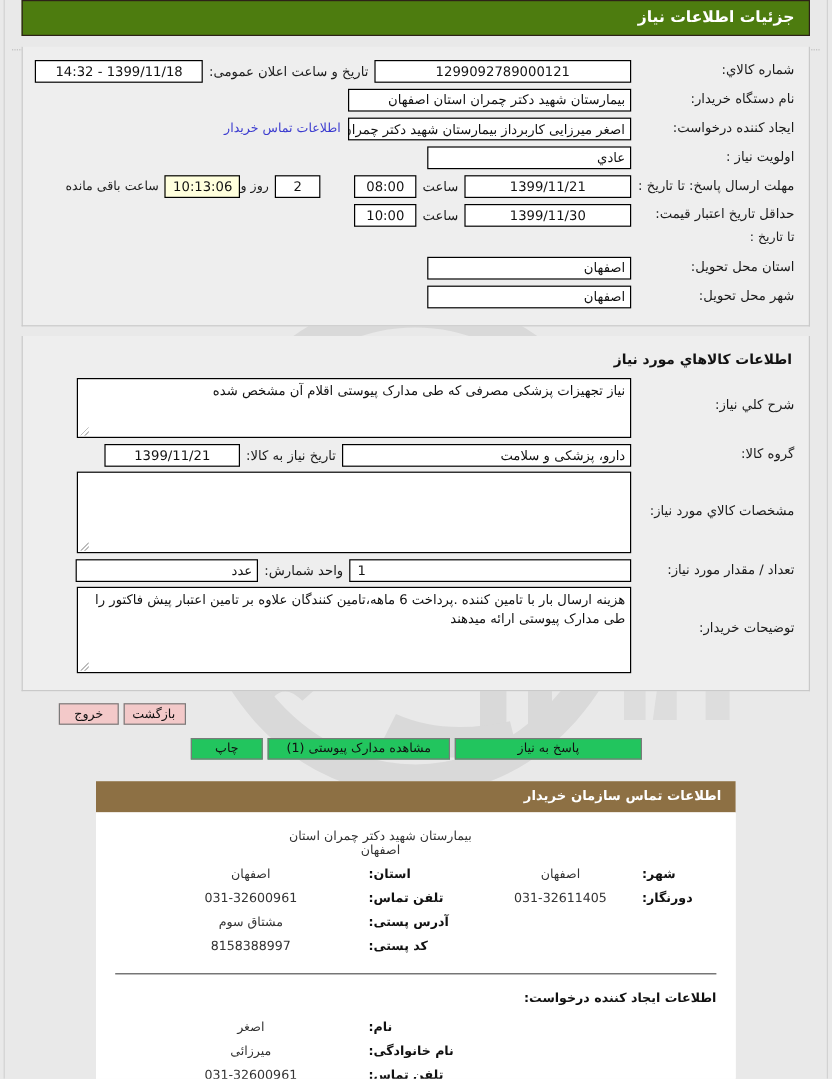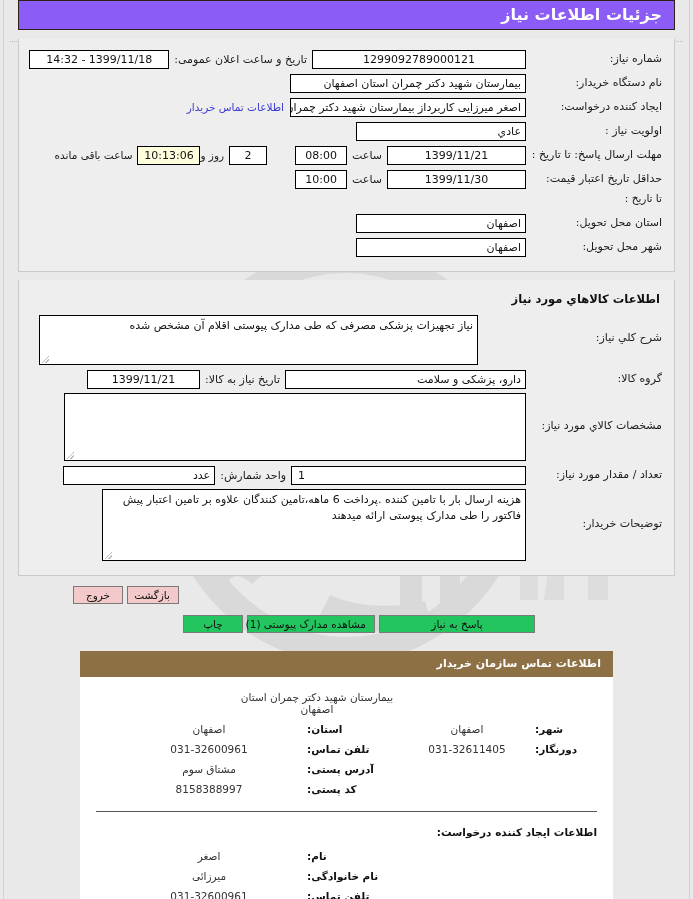--- a/index.html
+++ b/index.html
@@ -44,27 +44,27 @@
   }
 
   
   .panel {
     position: relative;
     z-index: 2;
     margin: 0 10px;
     background: transparent;
   }
   .bar {
-    background: #8b5cf6;
+    background: #4d7c0f;
     border: 1px solid #2d2218;
     height: 30px;
     line-height: 28px;
     color: #ffffff;
     font-weight: bold;
-    font-size: 16px;
+    font-size: 13px;
     padding: 0 12px;
     text-align: right;
     letter-spacing: .2px;
   }
   .card {
     border: 1px solid #c9c9c9;
     border-top: none;
     background: #eeeeee;
     padding: 10px 8px 10px 8px;
     margin-top: 9px;
@@ -158,21 +158,21 @@
     content: "";
     position: absolute;
     left: 2px; bottom: 1px;
     width: 7px; height: 7px;
     background:
       linear-gradient(135deg, transparent 45%, #bdbdbd 45%, #bdbdbd 55%, transparent 55%),
       linear-gradient(135deg, transparent 70%, #bdbdbd 70%, #bdbdbd 80%, transparent 80%);
   }
   .ta.h1 { width: 462px; height: 50px; margin-left: 12px; }
   .ta.h2 { width: 462px; height: 68px; }
-  .ta.h3 { width: 424px; height: 72px; }
+  .ta.h3 { width: 462px; height: 72px; }
 
   .sec-title {
     font-weight: bold;
     font-size: 11.5px;
     text-align: right;
     margin: 2px 6px 9px 0;
     color: #111;
   }
 
   
@@ -191,21 +191,21 @@
     font-size: 10.5px;
     padding: 0 8px;
     text-align: center;
     cursor: pointer;
     white-space: nowrap;
     color: #111;
   }
   .btn.green { background: #22c55e; margin-top: 29px; }
   .btn.red   { background: #f3c9c9; }
   .btn.w1 { width: 156px; }
-  .btn.w2 { width: 128px; }
+  .btn.w2 { width: 152px; }
   .btn.w3 { width: 60px; }
   .btn.w4 { width: 52px; }
   .btn.w5 { width: 50px; }
 
   
   .contact-wrap {
     position: relative;
     z-index: 3;
     width: 533px;
     margin: 18px auto 0 auto;
@@ -309,21 +309,21 @@
 
   <div class="panel">
 
     <div class="bar">
       <span>جزئیات اطلاعات نیاز</span>
     </div>
 
     <div class="card">
 
       <div class="row">
-        <div class="lbl">شماره نیاز:</div>
+        <div class="lbl">شماره كالاي:</div>
         <div class="fld w-need">1299092789000121</div>
         <div class="inline-lbl">تاریخ و ساعت اعلان عمومی:</div>
         <div class="fld w-date">1399/11/18 - 14:32</div>
       </div>
 
       <div class="row">
         <div class="lbl">نام دستگاه خریدار:</div>
         <div class="fld w-org rt">بیمارستان شهید دکتر چمران استان اصفهان</div>
       </div>
 
@@ -370,21 +370,21 @@
         <div class="lbl">شهر محل تحویل:</div>
         <div class="fld w-prov rt">اصفهان</div>
       </div>
 
     </div>
 
     <div class="card" style="margin-top:8px;">
       <div class="sec-title">اطلاعات کالاهاي مورد نیاز</div>
 
       <div class="row" style="align-items:flex-start;">
-        <div class="lbl" style="padding-top:16px;margin-left:48px;">شرح كلي نياز:</div>
+        <div class="lbl" style="padding-top:16px;">شرح كلي نياز:</div>
         <div class="ta h1">نیاز تجهیزات پزشکی مصرفی که طی مدارک پیوستی اقلام آن مشخص شده</div>
       </div>
 
       <div class="row">
         <div class="lbl">گروه كالا:</div>
         <div class="fld w-group rt">دارو، پزشکی و سلامت</div>
         <div class="inline-lbl">تاریخ نیاز به کالا:</div>
         <div class="fld w-gdate">1399/11/21</div>
       </div>
 

